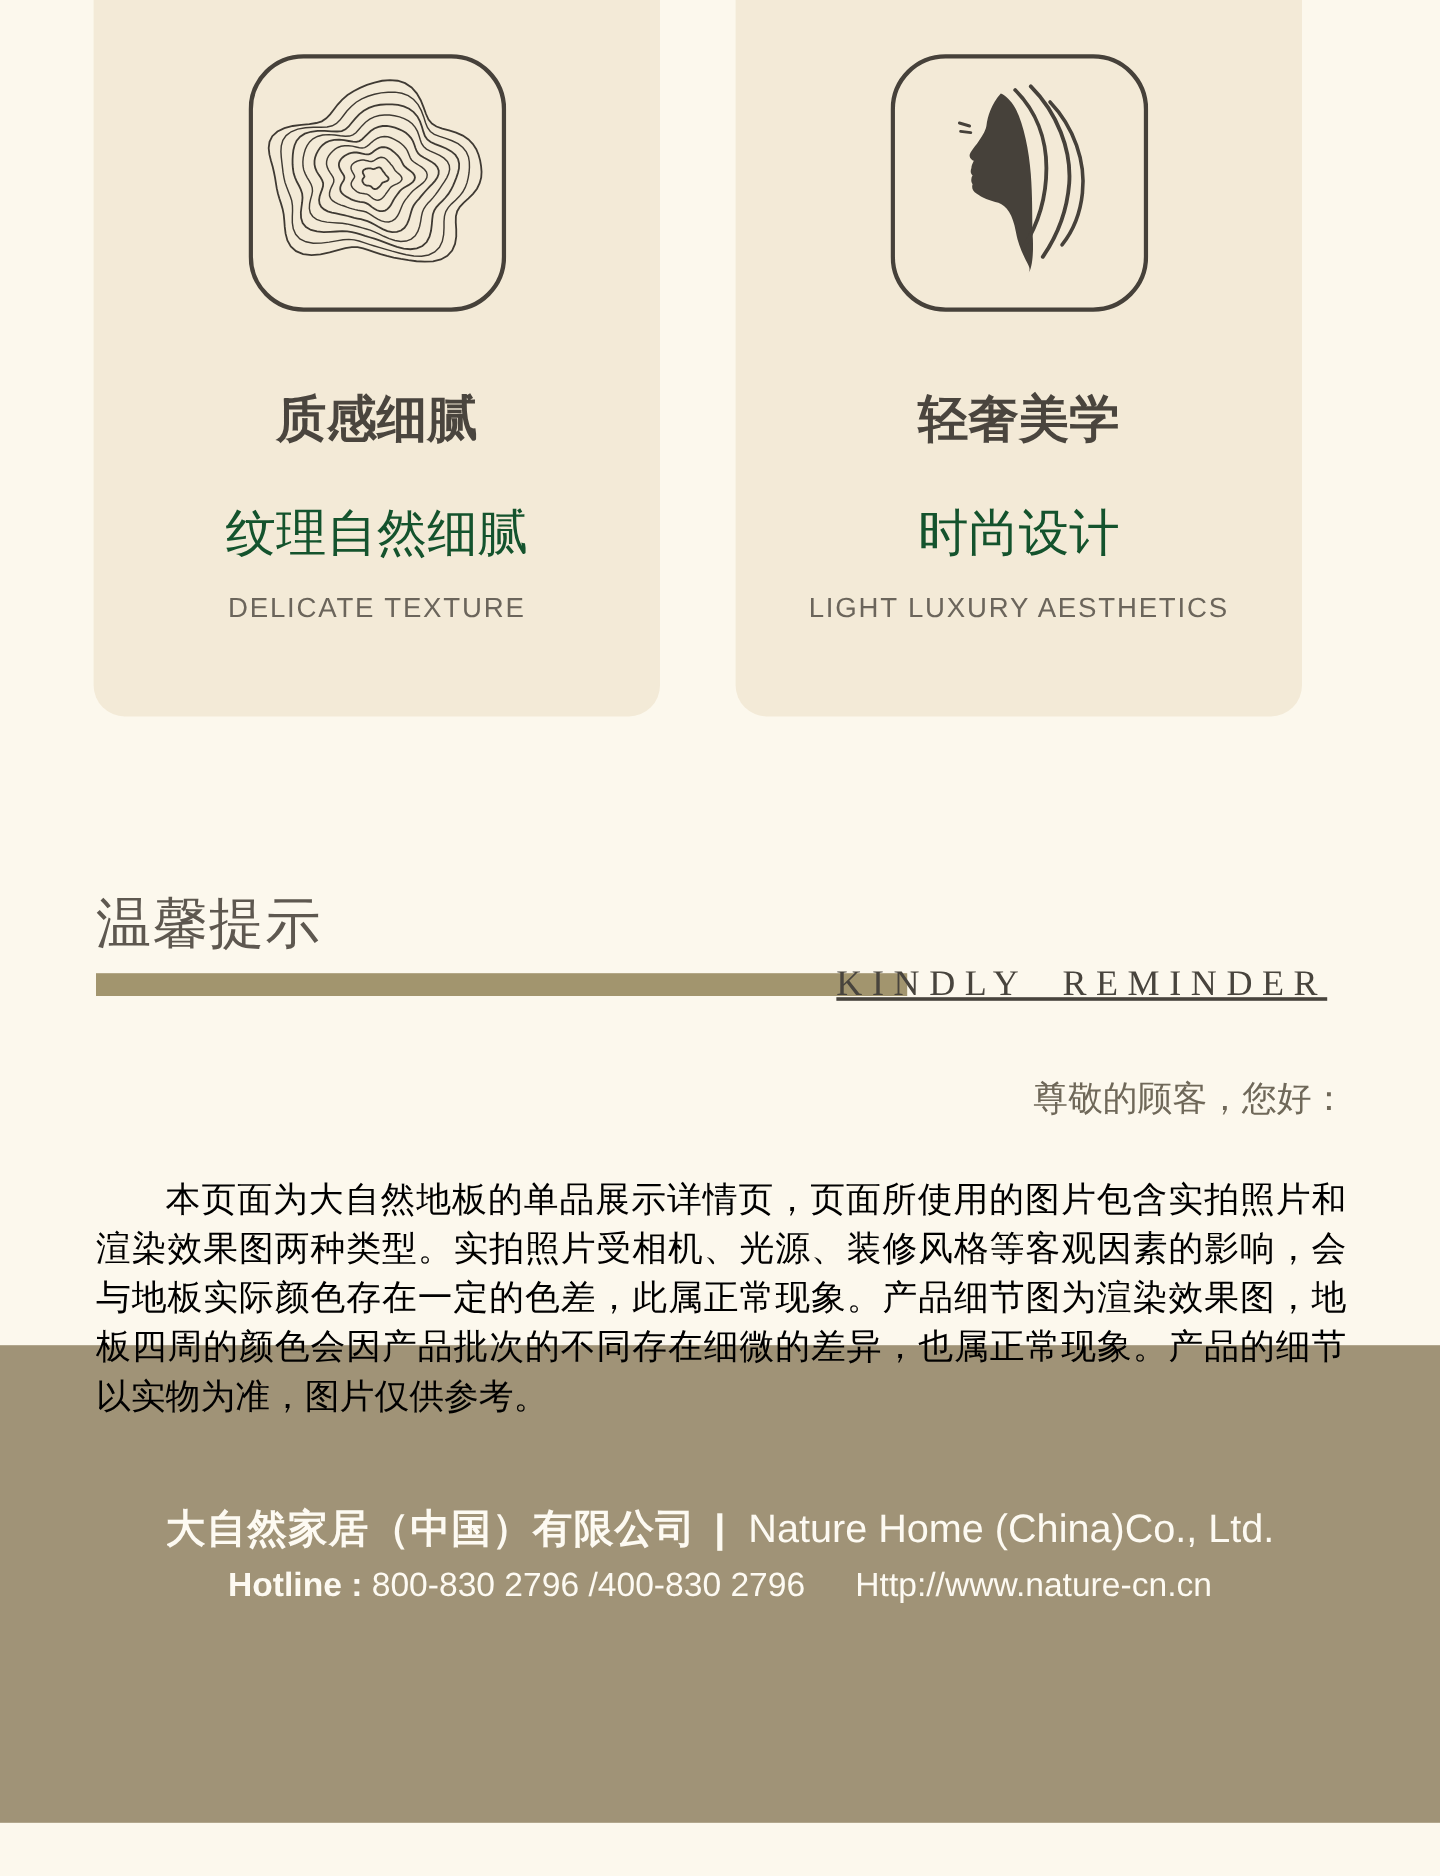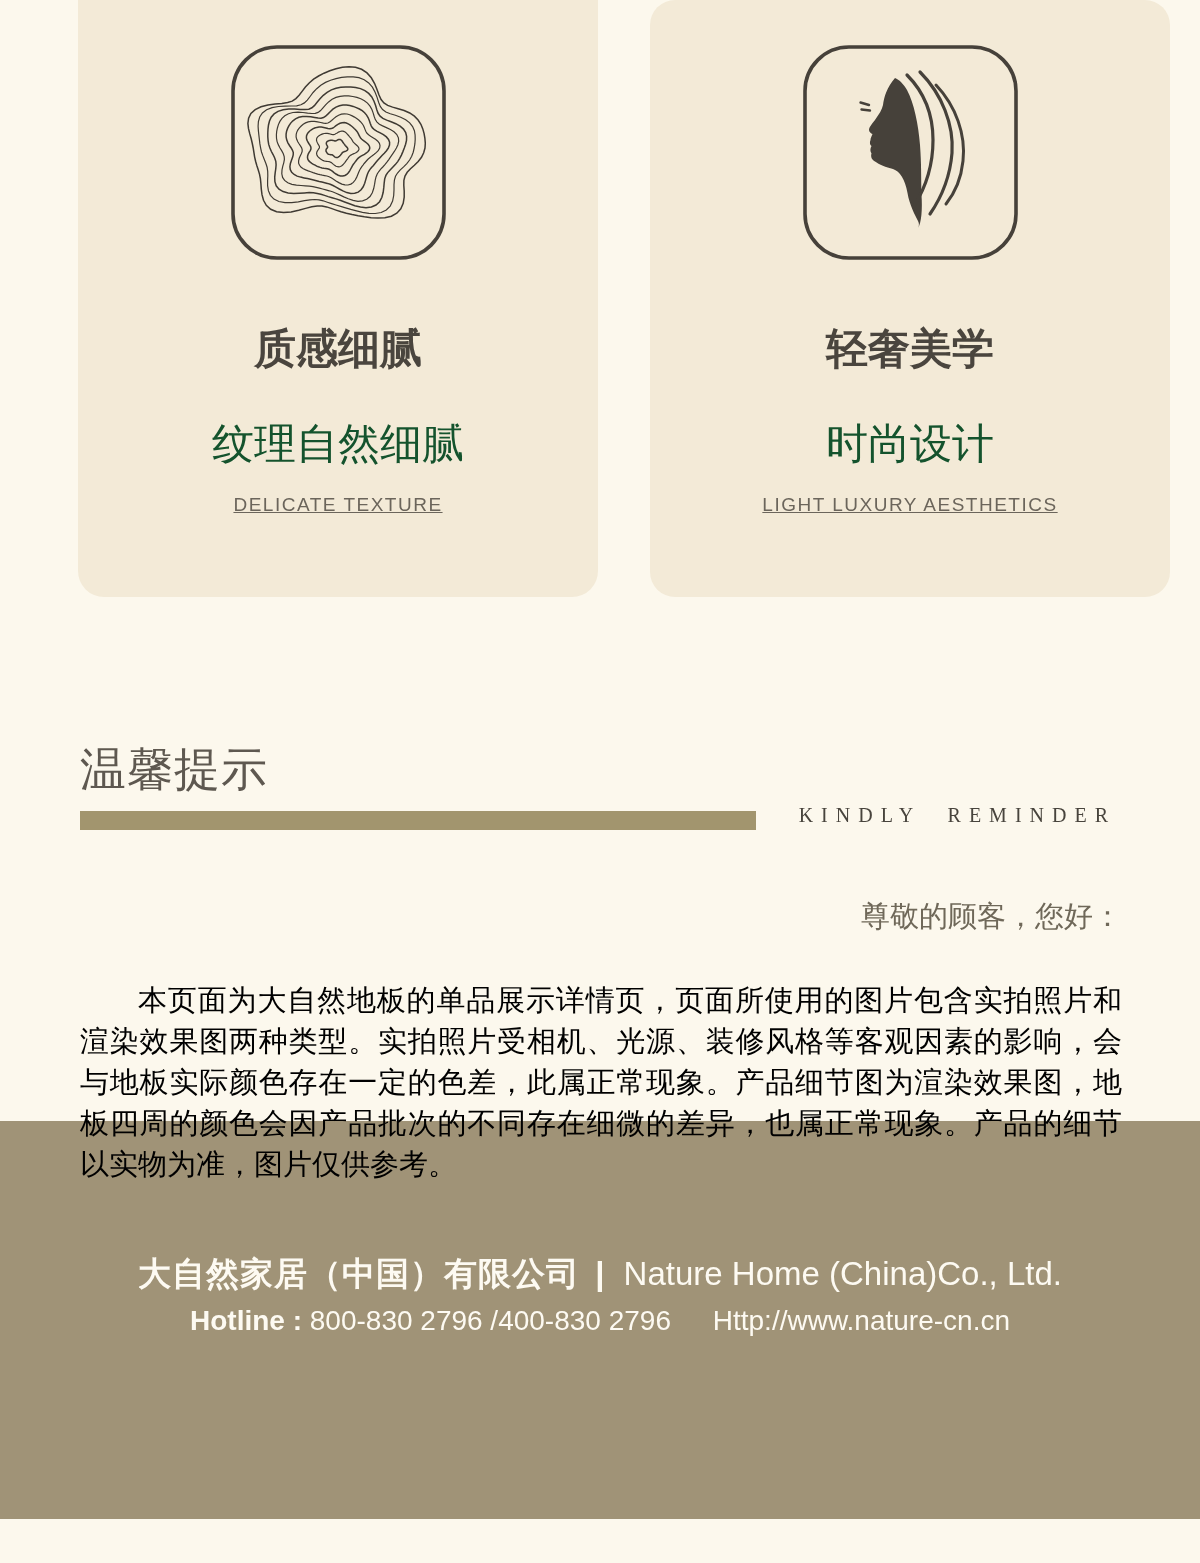--- a/index.html
+++ b/index.html
@@ -5,53 +5,53 @@
   html,body{margin:0;padding:0;}
   body{
     width:1200px;height:1563px;
     background:#fcf8ed;
     font-family:"Liberation Sans","DejaVu Sans",sans-serif;
     overflow:hidden;position:relative;
   }
   
   .cards-section{position:relative;height:597px;}
   .card{
-    position:absolute;top:0;width:520px;height:597px;
+    position:absolute;top:0;width:472px;height:597px;
     background:#f3ead7;border-radius:0 0 26px 26px;
     display:flex;flex-direction:column;align-items:center;
   }
   .card.left{left:78px;}
-  .card.right{left:650px;border-radius:25px;}
+  .card.right{left:613px;}
   .icon-box{margin-top:45px;width:215px;height:215px;}
   .icon-box svg{display:block;width:215px;height:215px;}
   .card-title{
     margin-top:68px;font-size:42px;font-weight:bold;
     color:#4a453e;line-height:1;
   }
   .card-subtitle{
     margin-top:53px;font-size:42px;font-weight:400;
     color:#14532d;line-height:1;
   }
   .card-caption{
-    margin-top:30px;font-size:19px;color:#6b655b;
-    letter-spacing:1.5px;line-height:1;text-decoration:underline;
+    margin-top:30px;font-size:23px;color:#6b655b;
+    letter-spacing:1.5px;line-height:1;
   }
   
   .reminder{position:relative;height:524px;box-sizing:border-box;padding:0 78px 0 80px;}
   .reminder-heading{
     padding-top:149px;font-size:46px;color:#5e5850;
     line-height:1;letter-spacing:1px;
   }
   .bar-row{position:relative;margin-top:19px;height:19px;}
   .bar{position:absolute;left:0;top:0;width:676px;height:19px;background:#a2956e;}
   .heading-en{
-    position:absolute;right:6px;top:-6px;
+    position:absolute;right:16px;top:-6px;
     font-family:"Liberation Serif","DejaVu Serif",serif;
-    font-size:20px;color:#48443d;letter-spacing:8px;word-spacing:14px;
-    white-space:nowrap;line-height:1;
+    font-size:30px;color:#48443d;letter-spacing:8px;word-spacing:14px;
+    white-space:nowrap;line-height:1;text-decoration:underline;
   }
   .greeting{margin-top:69px;font-size:29px;color:#6f6859;line-height:1.2;text-align:right;}
   .notice{
     margin-top:46px;font-size:29px;color:#000000;
     line-height:41px;text-indent:2em;text-align:justify;
     width:1042px;
   }
   
   .footer{
     height:398px;background:#a09377;box-sizing:border-box;

